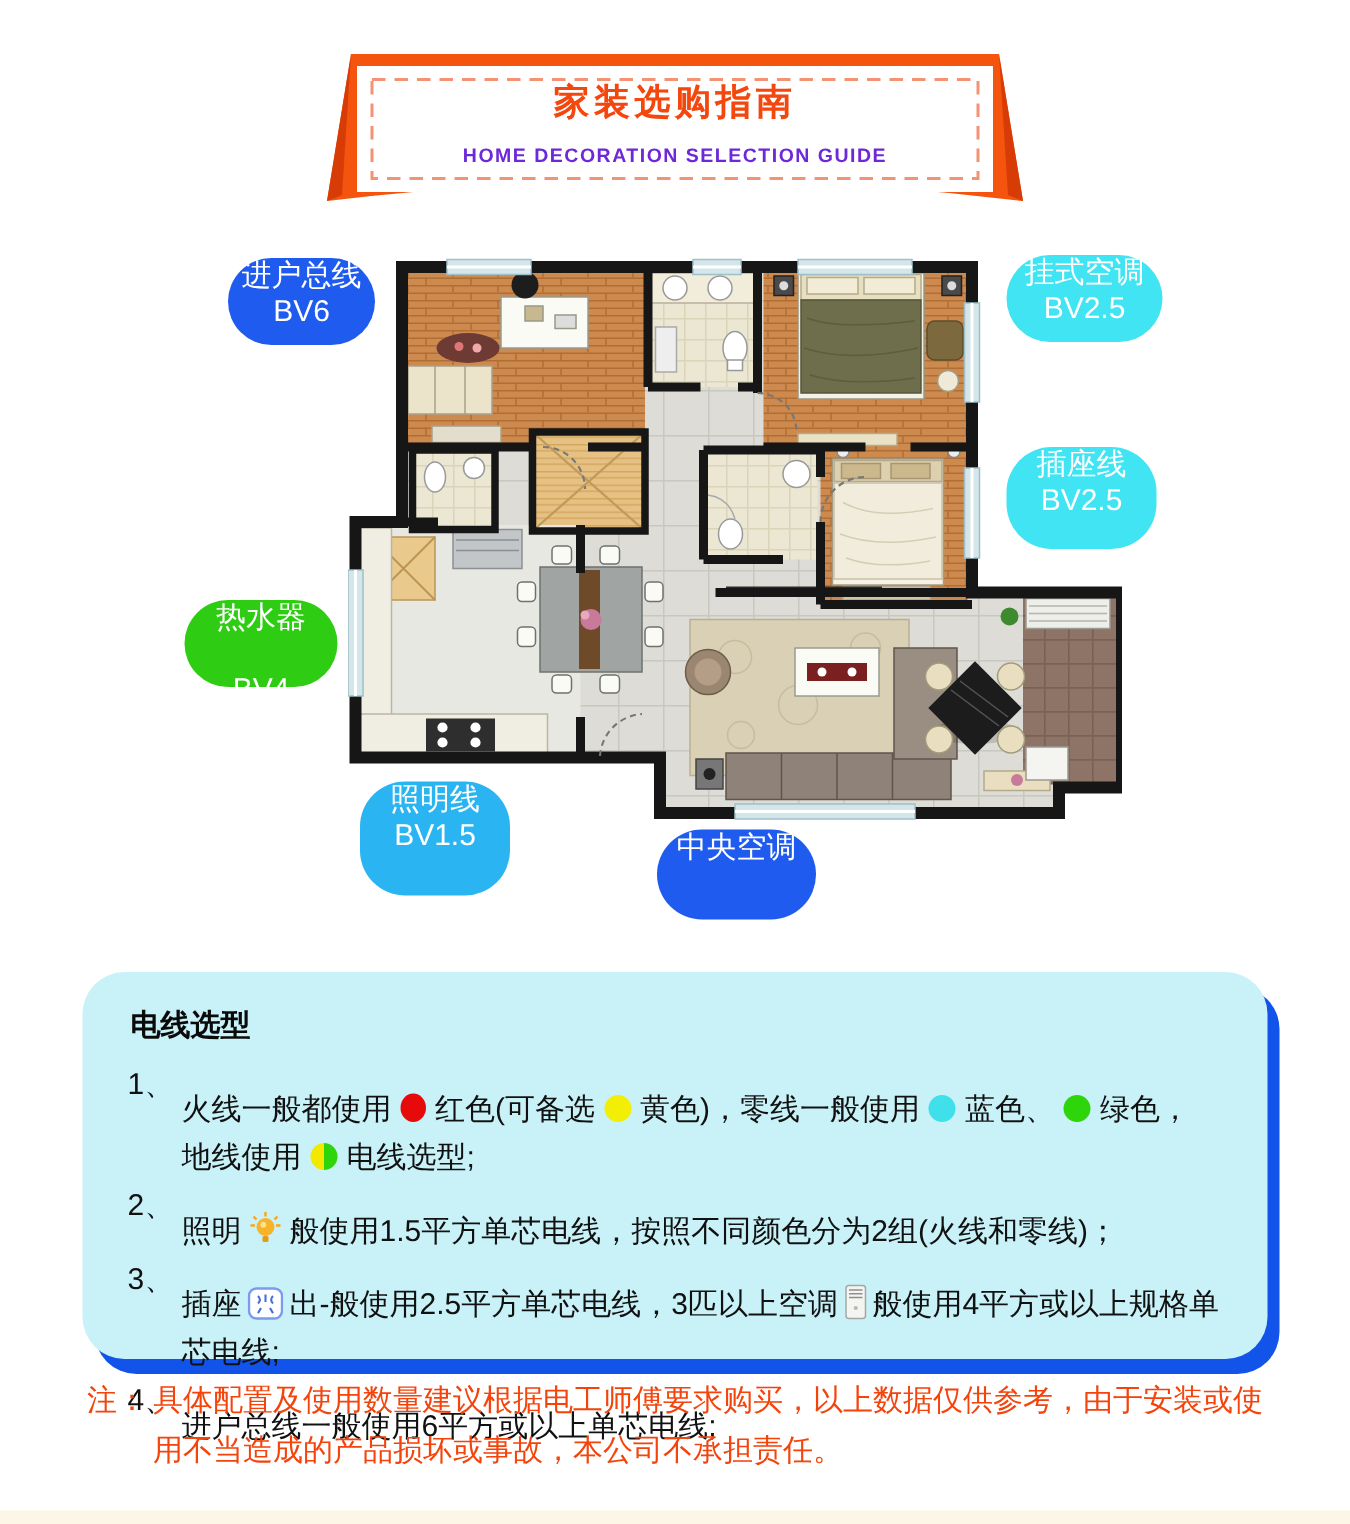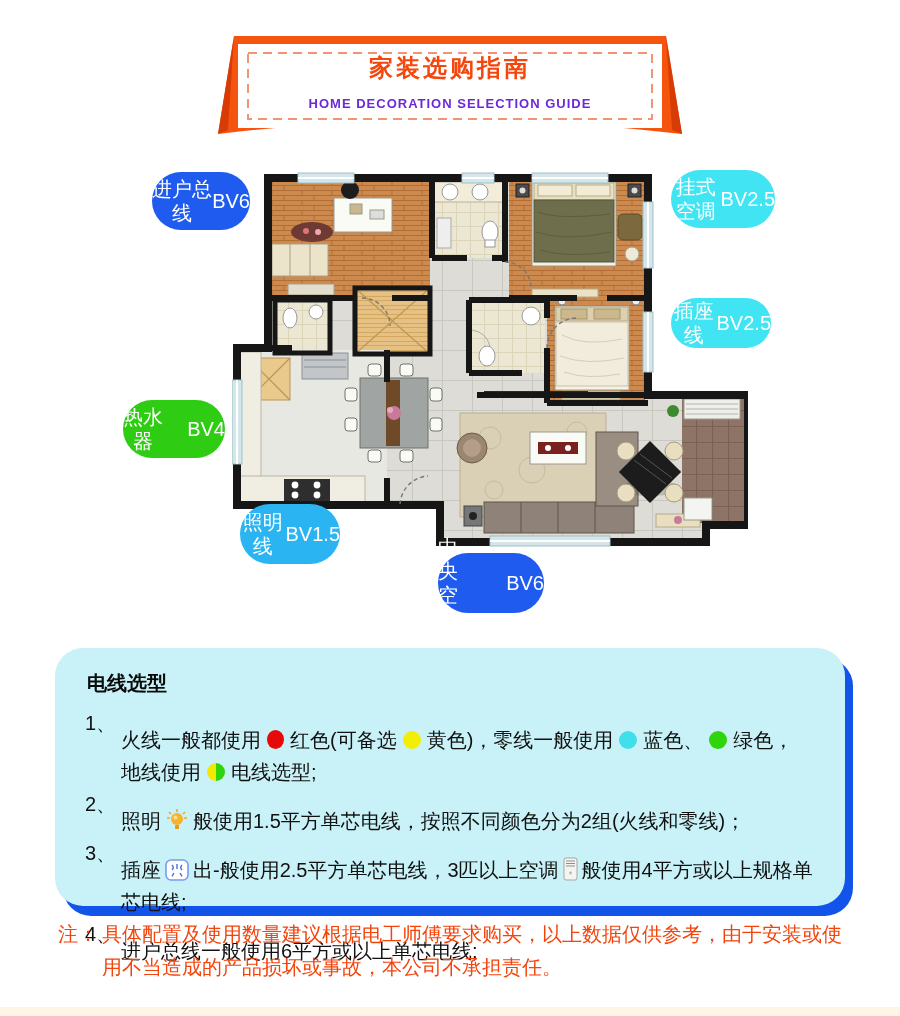--- a/index.html
+++ b/index.html
@@ -10,21 +10,21 @@
   .banner-svg{position:absolute;left:218px;top:20px;}
   .banner-title{position:absolute;left:218px;top:52px;width:464px;text-align:center;
     font-size:24px;font-weight:bold;color:#f4470d;letter-spacing:3px;}
   .banner-subtitle{position:absolute;left:218px;top:96px;width:464px;text-align:center;
     font-size:13px;font-weight:bold;color:#6d28d9;letter-spacing:1px;}
 
   
   .plan-svg{position:absolute;left:232px;top:170px;}
 
   
-  .pill{position:absolute;display:flex;flex-direction:row;align-items:center;justify-content:flex-end;
+  .pill{position:absolute;display:flex;flex-direction:column;align-items:center;justify-content:flex-start;
     color:#fff;font-size:20px;line-height:24px;text-align:center;border-radius:30px;z-index:5;}
   .pill-blue{background:#1e5bee;}
   .pill-cyan{background:#40e4f2;}
   .pill-green{background:#2ecc13;gap:24px;}
   .pill-sky{background:#2bb4f2;}
   .pill-red{background:#ea0607;}
 
   
   .info-box{position:absolute;left:55px;top:648px;width:790px;height:258px;box-sizing:border-box;
     background:#c9f2f8;border-radius:28px;box-shadow:8px 10px 0 #1254ea;padding:22px 28px 0 30px;}
@@ -263,29 +263,29 @@
   </svg>
 
   <div class="pill pill-blue" style="left:152px;top:172px;width:98px;height:58px;">
     <div>进户总线</div>
     <div>BV6</div>
   </div>
   <div class="pill pill-cyan" style="left:671px;top:170px;width:104px;height:58px;">
     <div>挂式空调</div>
     <div>BV2.5</div>
   </div>
-  <div class="pill pill-cyan" style="left:671px;top:298px;width:100px;height:50px;">
+  <div class="pill pill-cyan" style="left:671px;top:298px;width:100px;height:68px;">
     <div>插座线</div>
     <div>BV2.5</div>
   </div>
   <div class="pill pill-green" style="left:123px;top:400px;width:102px;height:58px;">
     <div>热水器</div>
     <div>BV4</div>
   </div>
-  <div class="pill pill-sky" style="left:240px;top:504px;width:100px;height:60px;">
+  <div class="pill pill-sky" style="left:240px;top:521px;width:100px;height:76px;">
     <div>照明线</div>
     <div>BV1.5</div>
   </div>
   <div class="pill pill-blue" style="left:438px;top:553px;width:106px;height:60px;gap:48px;">
     <div>中央空调</div>
     <div>BV6</div>
   </div>
 
   <div class="info-box">
     <h2 class="info-heading">电线选型</h2>

